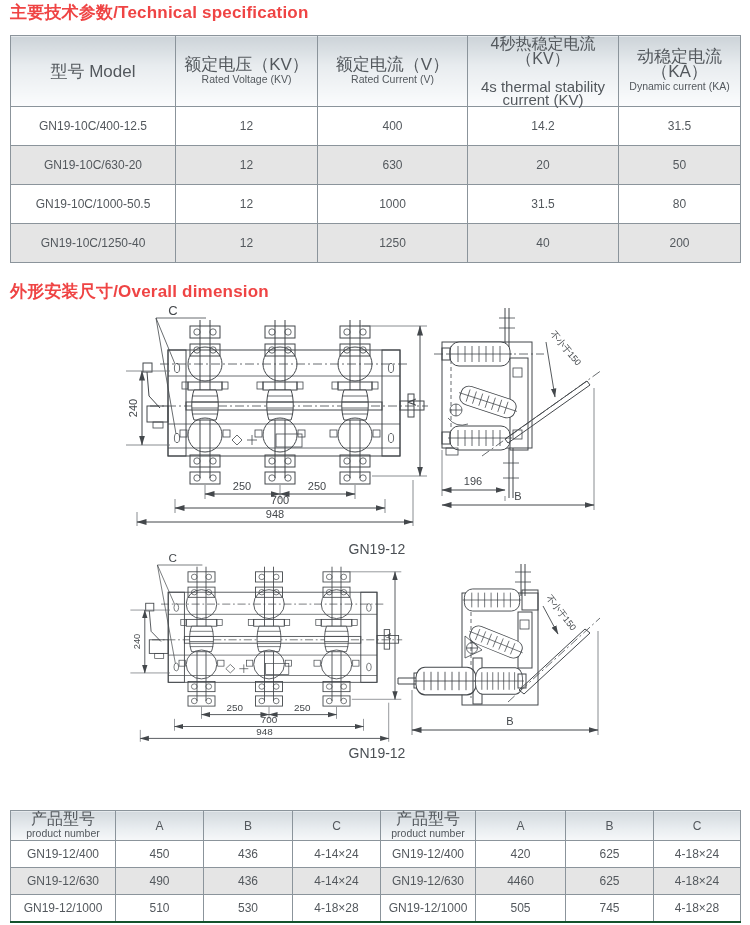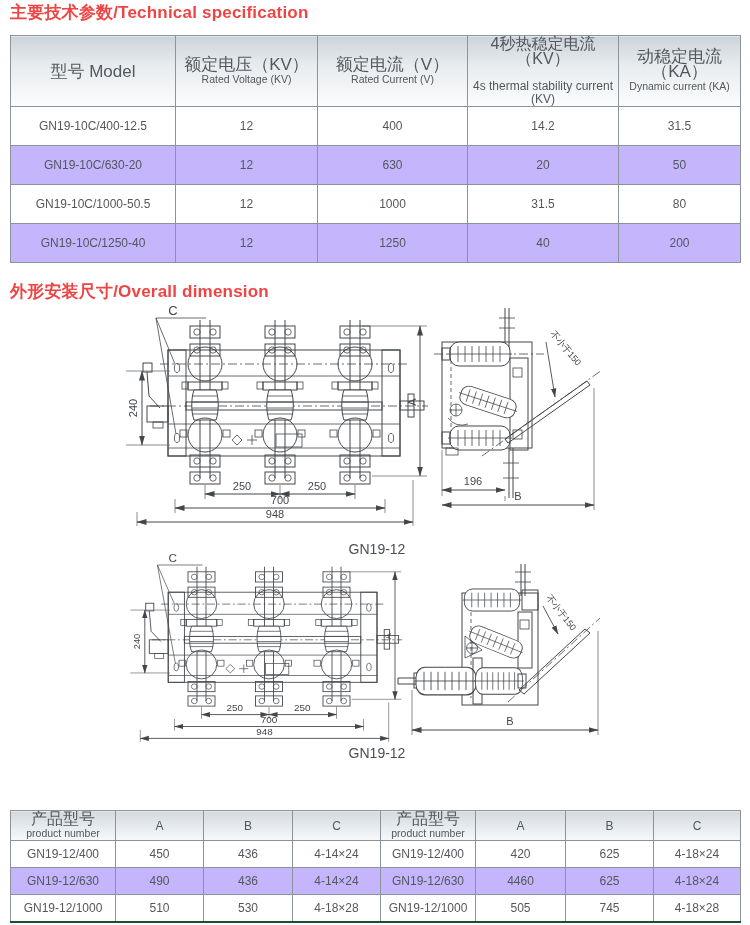--- a/index.html
+++ b/index.html
@@ -17,25 +17,25 @@
   table{border-collapse:collapse;table-layout:fixed;position:absolute;left:10px;
         border:1px solid #7d868d;background:#fff}
   th,td{border:1px solid #8b949b;text-align:center;vertical-align:middle;
         padding:0;color:#53585d;font-size:12px;font-weight:normal}
   #t1{top:35px;width:730px}
   #t1 th{height:67px;background:linear-gradient(180deg,#ccd3d8 0%,#e8ecef 42%,#fbfcfd 100%)}
   #t1 td{height:38px}
   #t2{top:810px;width:730px;border-bottom:2px solid #14532d}
   #t2 th{height:29px;background:linear-gradient(180deg,#d3d9de 0%,#e9edf0 60%,#f6f8f9 100%)}
   #t2 td{height:26px}
-  tr.alt td{background:#c4b5fd}
+  tr.alt td{background:#e5e5e5}
   .zh{font-size:17px;line-height:15px}
   .zh-sm{font-size:16px;line-height:15px}
   .en{font-size:10.5px;line-height:13px;margin-top:1px}
-  .en-xs{font-size:12px;line-height:13px;margin-top:14px}
+  .en-xs{font-size:15px;line-height:13px;margin-top:14px}
 
   #drawings{position:absolute;left:10px;top:298px}
   .ln{fill:none;stroke:#43474b;stroke-width:1}
   .lnt{fill:none;stroke:#43474b;stroke-width:.8}
   .wfill{fill:#fff;stroke:#43474b;stroke-width:1}
   .dash{fill:none;stroke:#43474b;stroke-width:.8;stroke-dasharray:9 3 2 3}
   .dsh2{fill:none;stroke:#43474b;stroke-width:.8;stroke-dasharray:4 3}
   .ext{fill:none;stroke:#6a6f74;stroke-width:.8}
   .dim{fill:none;stroke:#43474b;stroke-width:1;
        marker-start:url(#ma);marker-end:url(#ma)}

